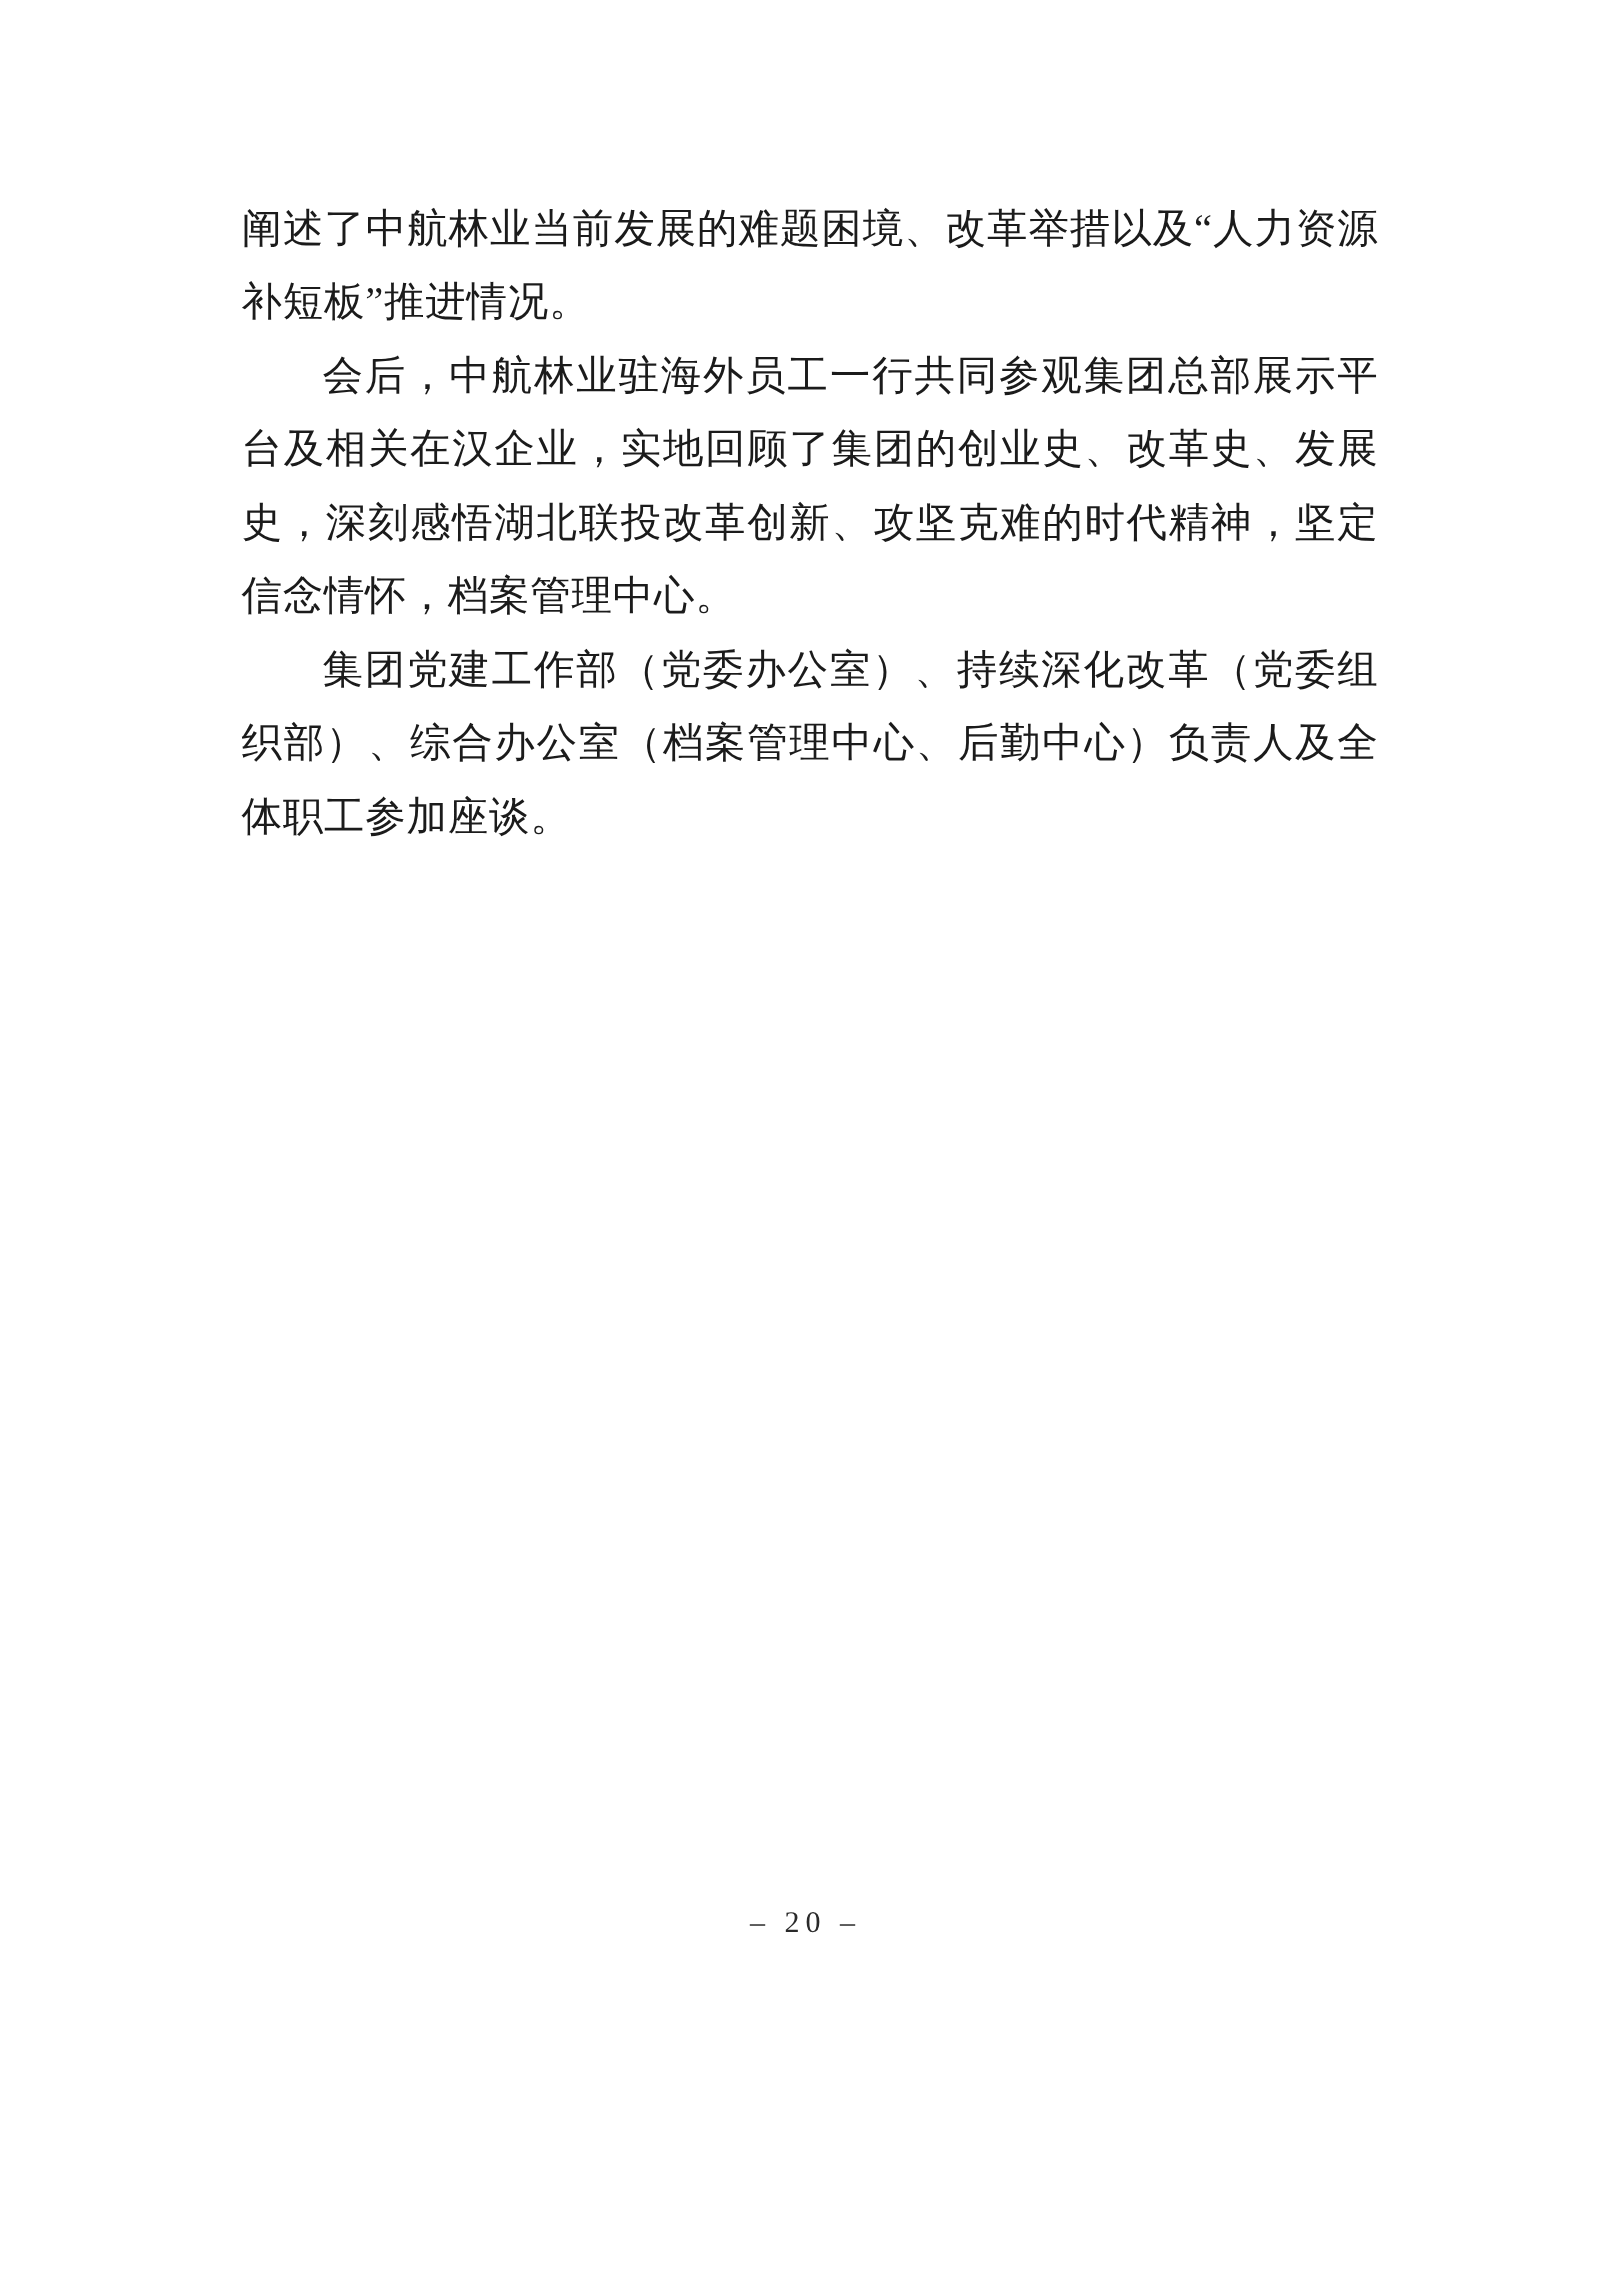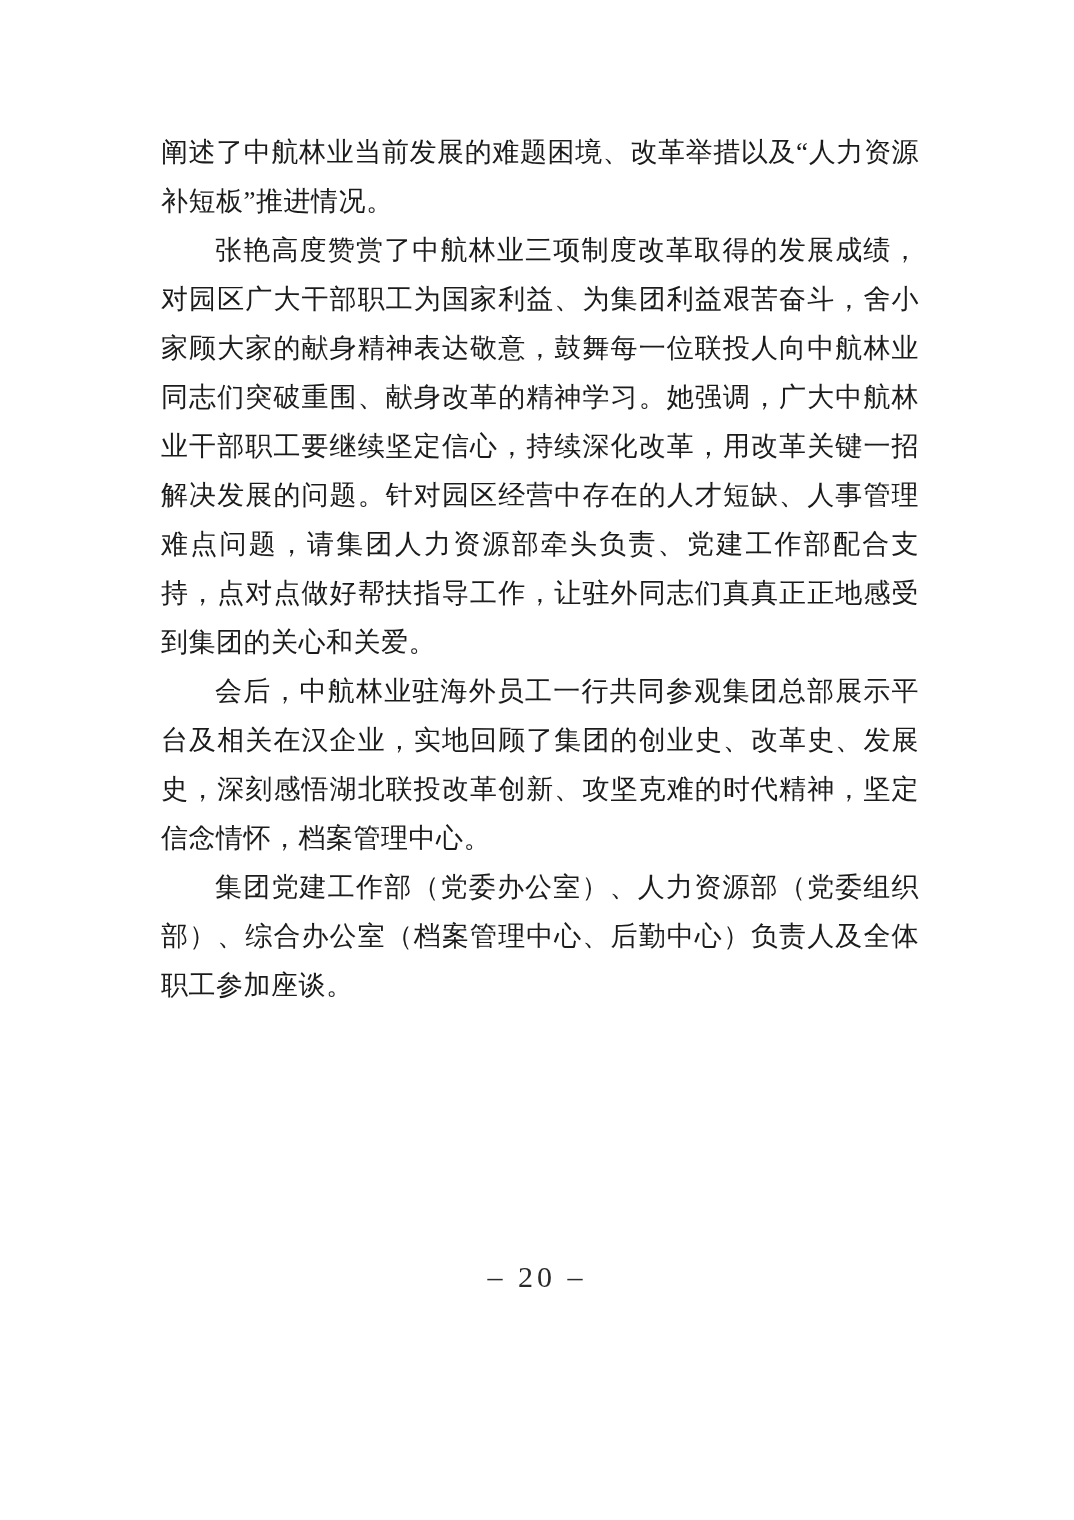--- a/index.html
+++ b/index.html
@@ -34,29 +34,28 @@
   }
   .doc-body p.indent {
     text-indent: 2em;
   }
   .page-footer {
     position: absolute;
     left: 0;
     right: 0;
     bottom: 70px;
     text-align: center;
-    font-size: 30px;
+    font-size: 20px;
     color: #2a2a2a;
     letter-spacing: 4px;
   }
 </style>
 </head>
 <body>
 
 <div class="page">
   <div class="doc-body">
     <p>阐述了中航林业当前发展的难题困境、改革举措以及“人力资源补短板”推进情况。</p>
-    <p class="indent">张艳高度赞赏了中航林业三项制度改革取得的发展成绩，对园区广大干部职工为国家利益、为集团利益艰苦奋斗，舍小家顾大家的献身精神表达敬意，鼓舞每一位联投人向中航林业同志们突破重围、献身改革的精神学习。她强调，广大中航林业干部职工要继续坚定信心，持续深化改革，用改革关键一招解决发展的问题。针对园区经营中存在的人才短缺、人事管理难点问题，请集团人力资源部牵头负责、党建工作部配合支持，点对点做好帮扶指导工作，让驻外同志们真真正正地感受到集团的关心和关爱。</p>
     <p class="indent">会后，中航林业驻海外员工一行共同参观集团总部展示平台及相关在汉企业，实地回顾了集团的创业史、改革史、发展史，深刻感悟湖北联投改革创新、攻坚克难的时代精神，坚定信念情怀，档案管理中心。</p>
-    <p class="indent">集团党建工作部（党委办公室）、人力资源部（党委组织部）、综合办公室（档案管理中心、后勤中心）负责人及全体职工参加座谈。</p>
+    <p class="indent">集团党建工作部（党委办公室）、持续深化改革（党委组织部）、综合办公室（档案管理中心、后勤中心）负责人及全体职工参加座谈。</p>
   </div>
   <div class="page-footer">– 20 –</div>
 </div>
 
 </body></html>

